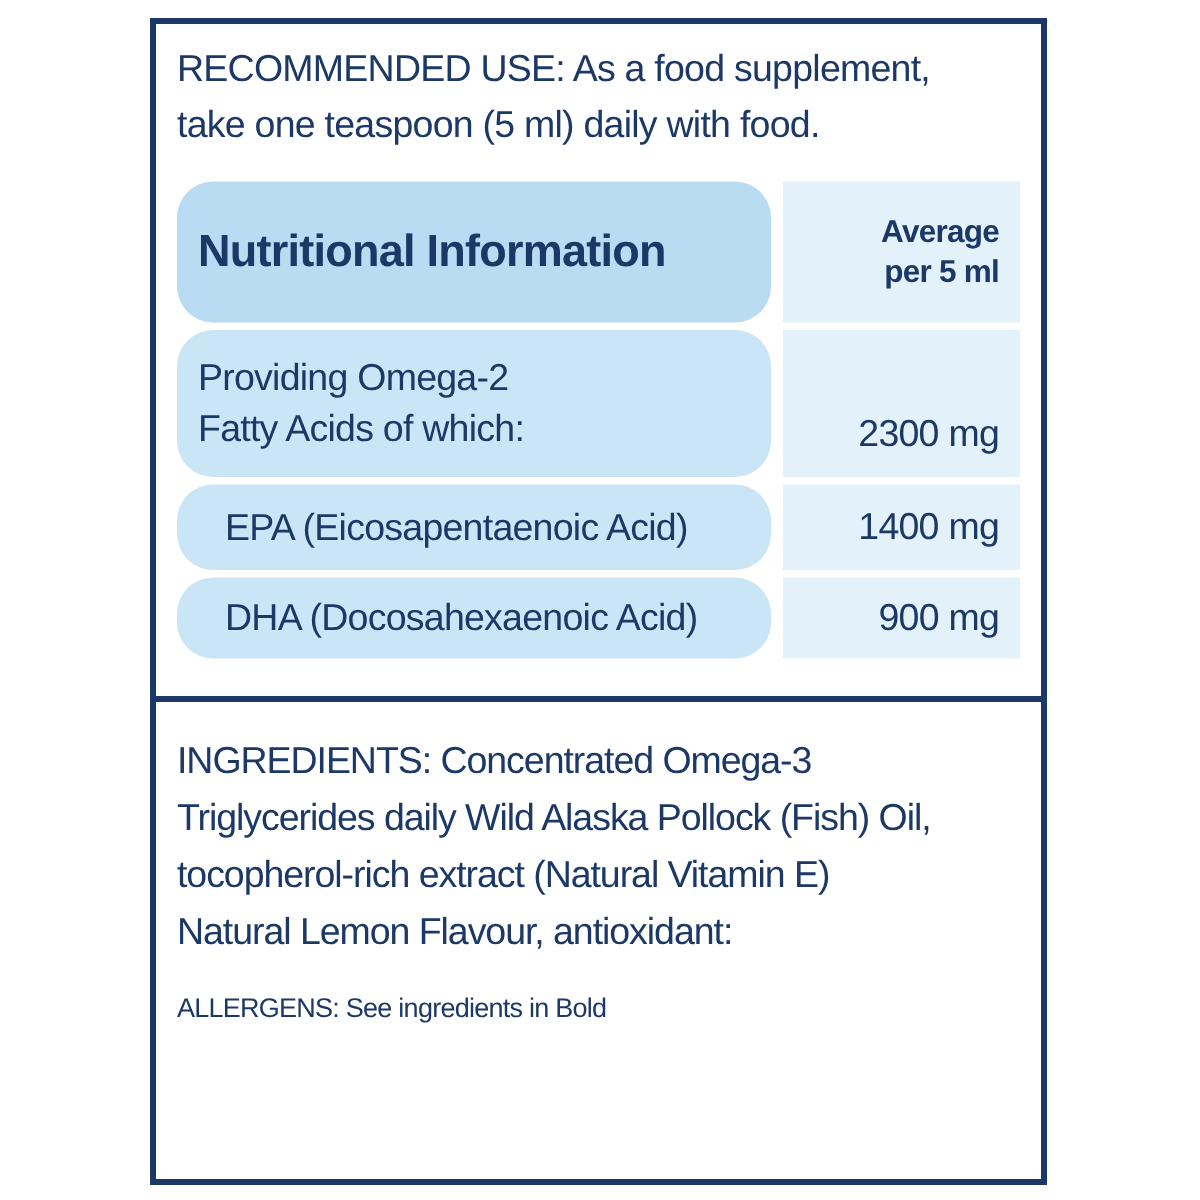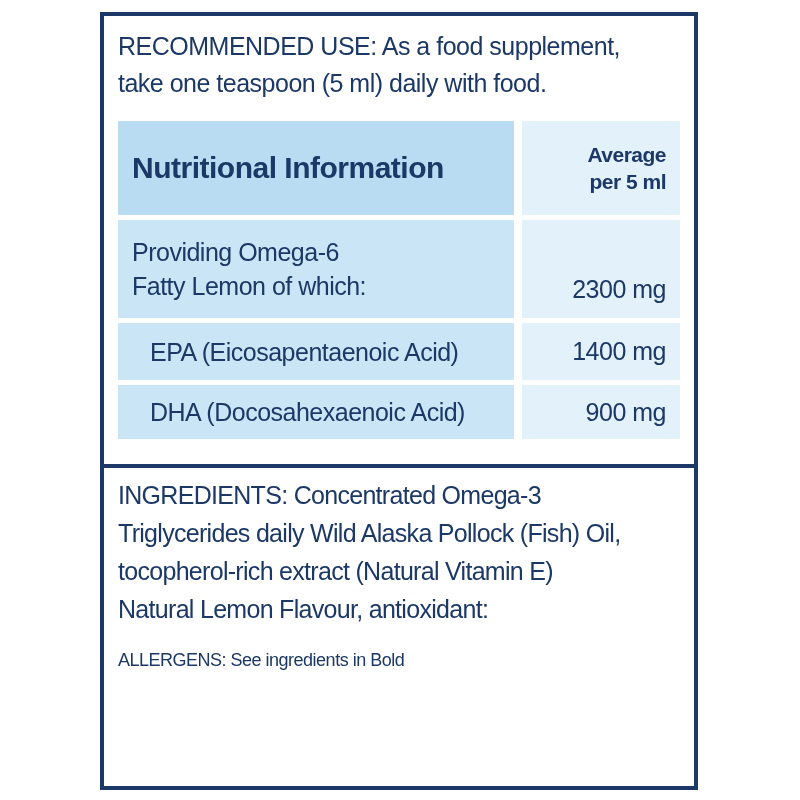--- a/index.html
+++ b/index.html
@@ -26,40 +26,40 @@
   .top-section{padding:12px 14px 0 14px;}
   .recommended{font-size:25px;line-height:37px;}
   .recommended .line{white-space:nowrap;}
   .b{font-weight:normal;}
 
   .ntable{margin-top:19px;display:flex;flex-direction:column;gap:5px;background:#fff;}
   .trow{display:flex;gap:8px;}
   .cell-left{
     flex:1;background:var(--row-left-bg);
     display:flex;flex-direction:column;justify-content:center;
-    padding-left:14px;font-size:25px;line-height:34px;white-space:nowrap;
+    padding-left:14px;font-size:25px;line-height:34px;white-space:nowrap;border-radius:24px;
   }
   .cell-right{
     width:158px;background:var(--right-col-bg);
     display:flex;align-items:center;justify-content:flex-end;
     padding-right:14px;font-size:25px;white-space:nowrap;
   }
   .hrow{height:94px;}
   .hrow .cell-left{background:var(--header-left-bg);font-size:30px;font-weight:bold;}
   .hrow .cell-right{font-size:21px;font-weight:bold;line-height:27px;text-align:right;}
   .r1{height:58px;}
   .r2{height:98px;}
   .r2 .cell-right{align-items:flex-end;padding-bottom:14px;}
   .r3{height:57px;}
   .r4{height:54px;}
   .indent{padding-left:32px;}
 
   .divider{margin-top:25px;height:4px;background:var(--navy);}
 
-  .bottom-section{padding:8px 14px 0 14px;}
+  .bottom-section{padding:20px 14px 0 14px;}
   .ingredients{font-size:25px;line-height:38px;}
   .ingredients .line{white-space:nowrap;letter-spacing:-0.7px;}
   .allergens{margin-top:13px;font-size:18px;line-height:38px;white-space:nowrap;}
 </style>
 </head>
 <body>
 
 <div class="label-box">
 
   <div class="top-section">
@@ -78,22 +78,22 @@
           <div>
             <div>Average</div>
             <div>per 5 ml</div>
           </div>
         </div>
       </div>
 
 
       <div class="trow r2">
         <div class="cell-left">
-          <div>Providing Omega-6</div>
-          <div>Fatty Lemon of which:</div>
+          <div>Providing Omega-2</div>
+          <div>Fatty Acids of which:</div>
         </div>
         <div class="cell-right">
           <span>2300 mg</span>
         </div>
       </div>
 
       <div class="trow r3">
         <div class="cell-left indent">
           <div>EPA (Eicosapentaenoic Acid)</div>
         </div>

